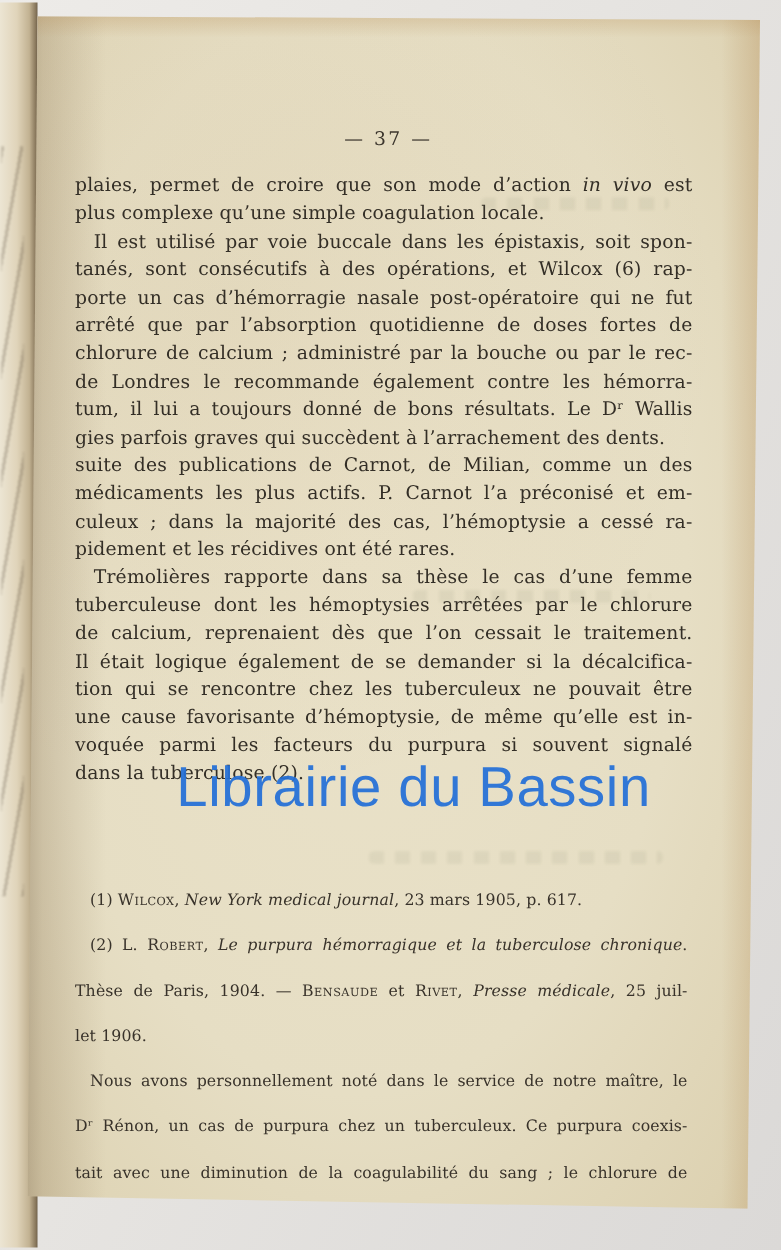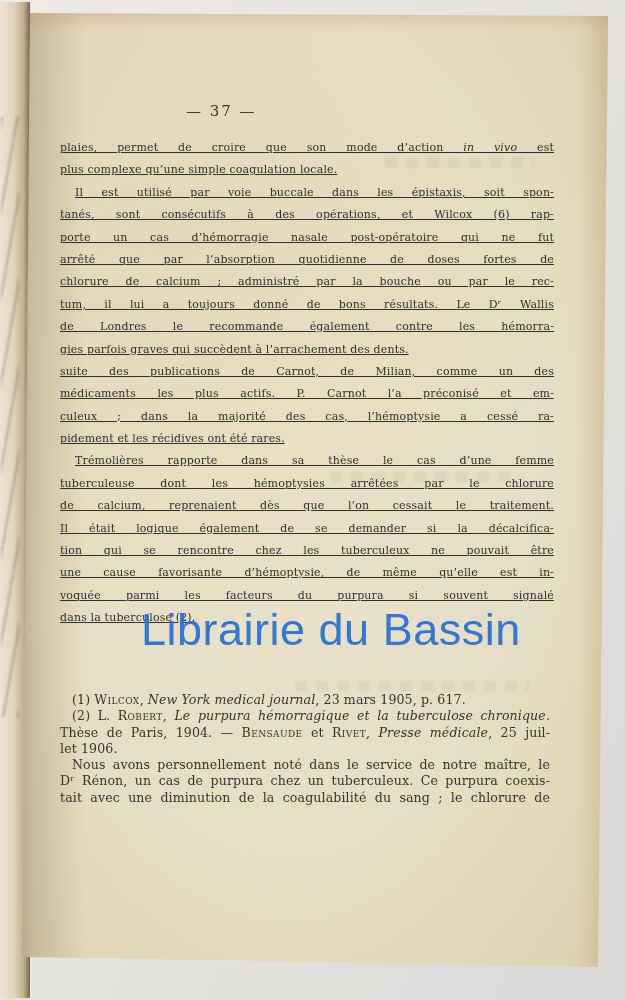--- a/index.html
+++ b/index.html
@@ -29,41 +29,41 @@
       linear-gradient(180deg, rgba(182,141,86,.50), rgba(182,141,86,0) 30px),
       linear-gradient(270deg, rgba(176,134,80,.48), rgba(176,134,80,0) 48px),
       linear-gradient(0deg, rgba(182,141,86,.42), rgba(182,141,86,0) 34px),
       linear-gradient(90deg, rgba(104,82,56,.55), rgba(120,95,62,.22) 34px, rgba(120,95,62,0) 85px),
       radial-gradient(circle at 30% 25%, rgba(168,132,78,.08), rgba(168,132,78,0) 45%),
       radial-gradient(ellipse at 46% 44%, #eae2c9 0%, #e6dec4 55%, #ddd2b2 88%, #d7c9a4 100%);
   }
 
   .page-number {
     position:absolute; left:186px; top:102px; width:160px;
-    text-align:left; font-size:15px; letter-spacing:2px; color:#3c362d;
+    text-align:right; font-size:15px; letter-spacing:2px; color:#3c362d;
   }
 
   .body-text {
     position:absolute; left:60px; top:137px; width:494px;
-    font-size:11px; color:#332e26; letter-spacing:.15px;text-decoration:underline;
+    font-size:15px; color:#332e26; letter-spacing:.15px;
   }
   .bline {
     height:22.4px; line-height:22.4px; overflow:hidden;
     text-align:justify; text-align-last:justify; text-justify:inter-word;
   }
   .bline.lastline { text-align-last:left; }
   .bline.ind { text-indent:15px; }
 
   .small-text {
     position:absolute; left:60px; top:692px; width:490px;
     font-size:12.6px; color:#38322a; letter-spacing:.1px;
   }
   .sline {
     height:16.3px; line-height:16.3px; overflow:hidden;
-    text-align:justify; text-align-last:justify; text-justify:inter-word;
+    text-align:justify; text-align-last:justify; text-justify:inter-word;margin-top:20px;
   }
   .sline.lastline { text-align-last:left; }
   .sline.ind { text-indent:12px; }
 
   .sc { font-variant:small-caps; letter-spacing:.4px; }
 
   
   .smudge {
     position:absolute; height:10px; border-radius:4px;
     background:repeating-linear-gradient(90deg, rgba(108,116,90,.55) 0 12px, rgba(108,116,90,0) 12px 21px);
@@ -92,22 +92,22 @@
   <div class="page">
     <div class="page-number">— 37 —</div>
     <div class="body-text" id="body">
         <div class="bline">plaies, permet de croire que son mode d’action <i>in vivo</i> est</div>
         <div class="bline lastline">plus complexe qu’une simple coagulation locale.</div>
         <div class="bline ind">Il est utilisé par voie buccale dans les épistaxis, soit spon-</div>
         <div class="bline">tanés, sont consécutifs à des opérations, et Wilcox (6) rap-</div>
         <div class="bline">porte un cas d’hémorragie nasale post-opératoire qui ne fut</div>
         <div class="bline">arrêté que par l’absorption quotidienne de doses fortes de</div>
         <div class="bline">chlorure de calcium ; administré par la bouche ou par le rec-</div>
+        <div class="bline">de Londres le recommande également contre les hémorra-</div>
         <div class="bline">tum, il lui a toujours donné de bons résultats. Le Dʳ Wallis</div>
-        <div class="bline">de Londres le recommande également contre les hémorra-</div>
         <div class="bline lastline">gies parfois graves qui succèdent à l’arrachement des dents.</div>
         <div class="bline">suite des publications de Carnot, de Milian, comme un des</div>
         <div class="bline">médicaments les plus actifs. P. Carnot l’a préconisé et em-</div>
         <div class="bline">culeux ; dans la majorité des cas, l’hémoptysie a cessé ra-</div>
         <div class="bline lastline">pidement et les récidives ont été rares.</div>
         <div class="bline ind">Trémolières rapporte dans sa thèse le cas d’une femme</div>
         <div class="bline">tuberculeuse dont les hémoptysies arrêtées par le chlorure</div>
         <div class="bline">de calcium, reprenaient dès que l’on cessait le traitement.</div>
         <div class="bline">Il était logique également de se demander si la décalcifica-</div>
         <div class="bline">tion qui se rencontre chez les tuberculeux ne pouvait être</div>

